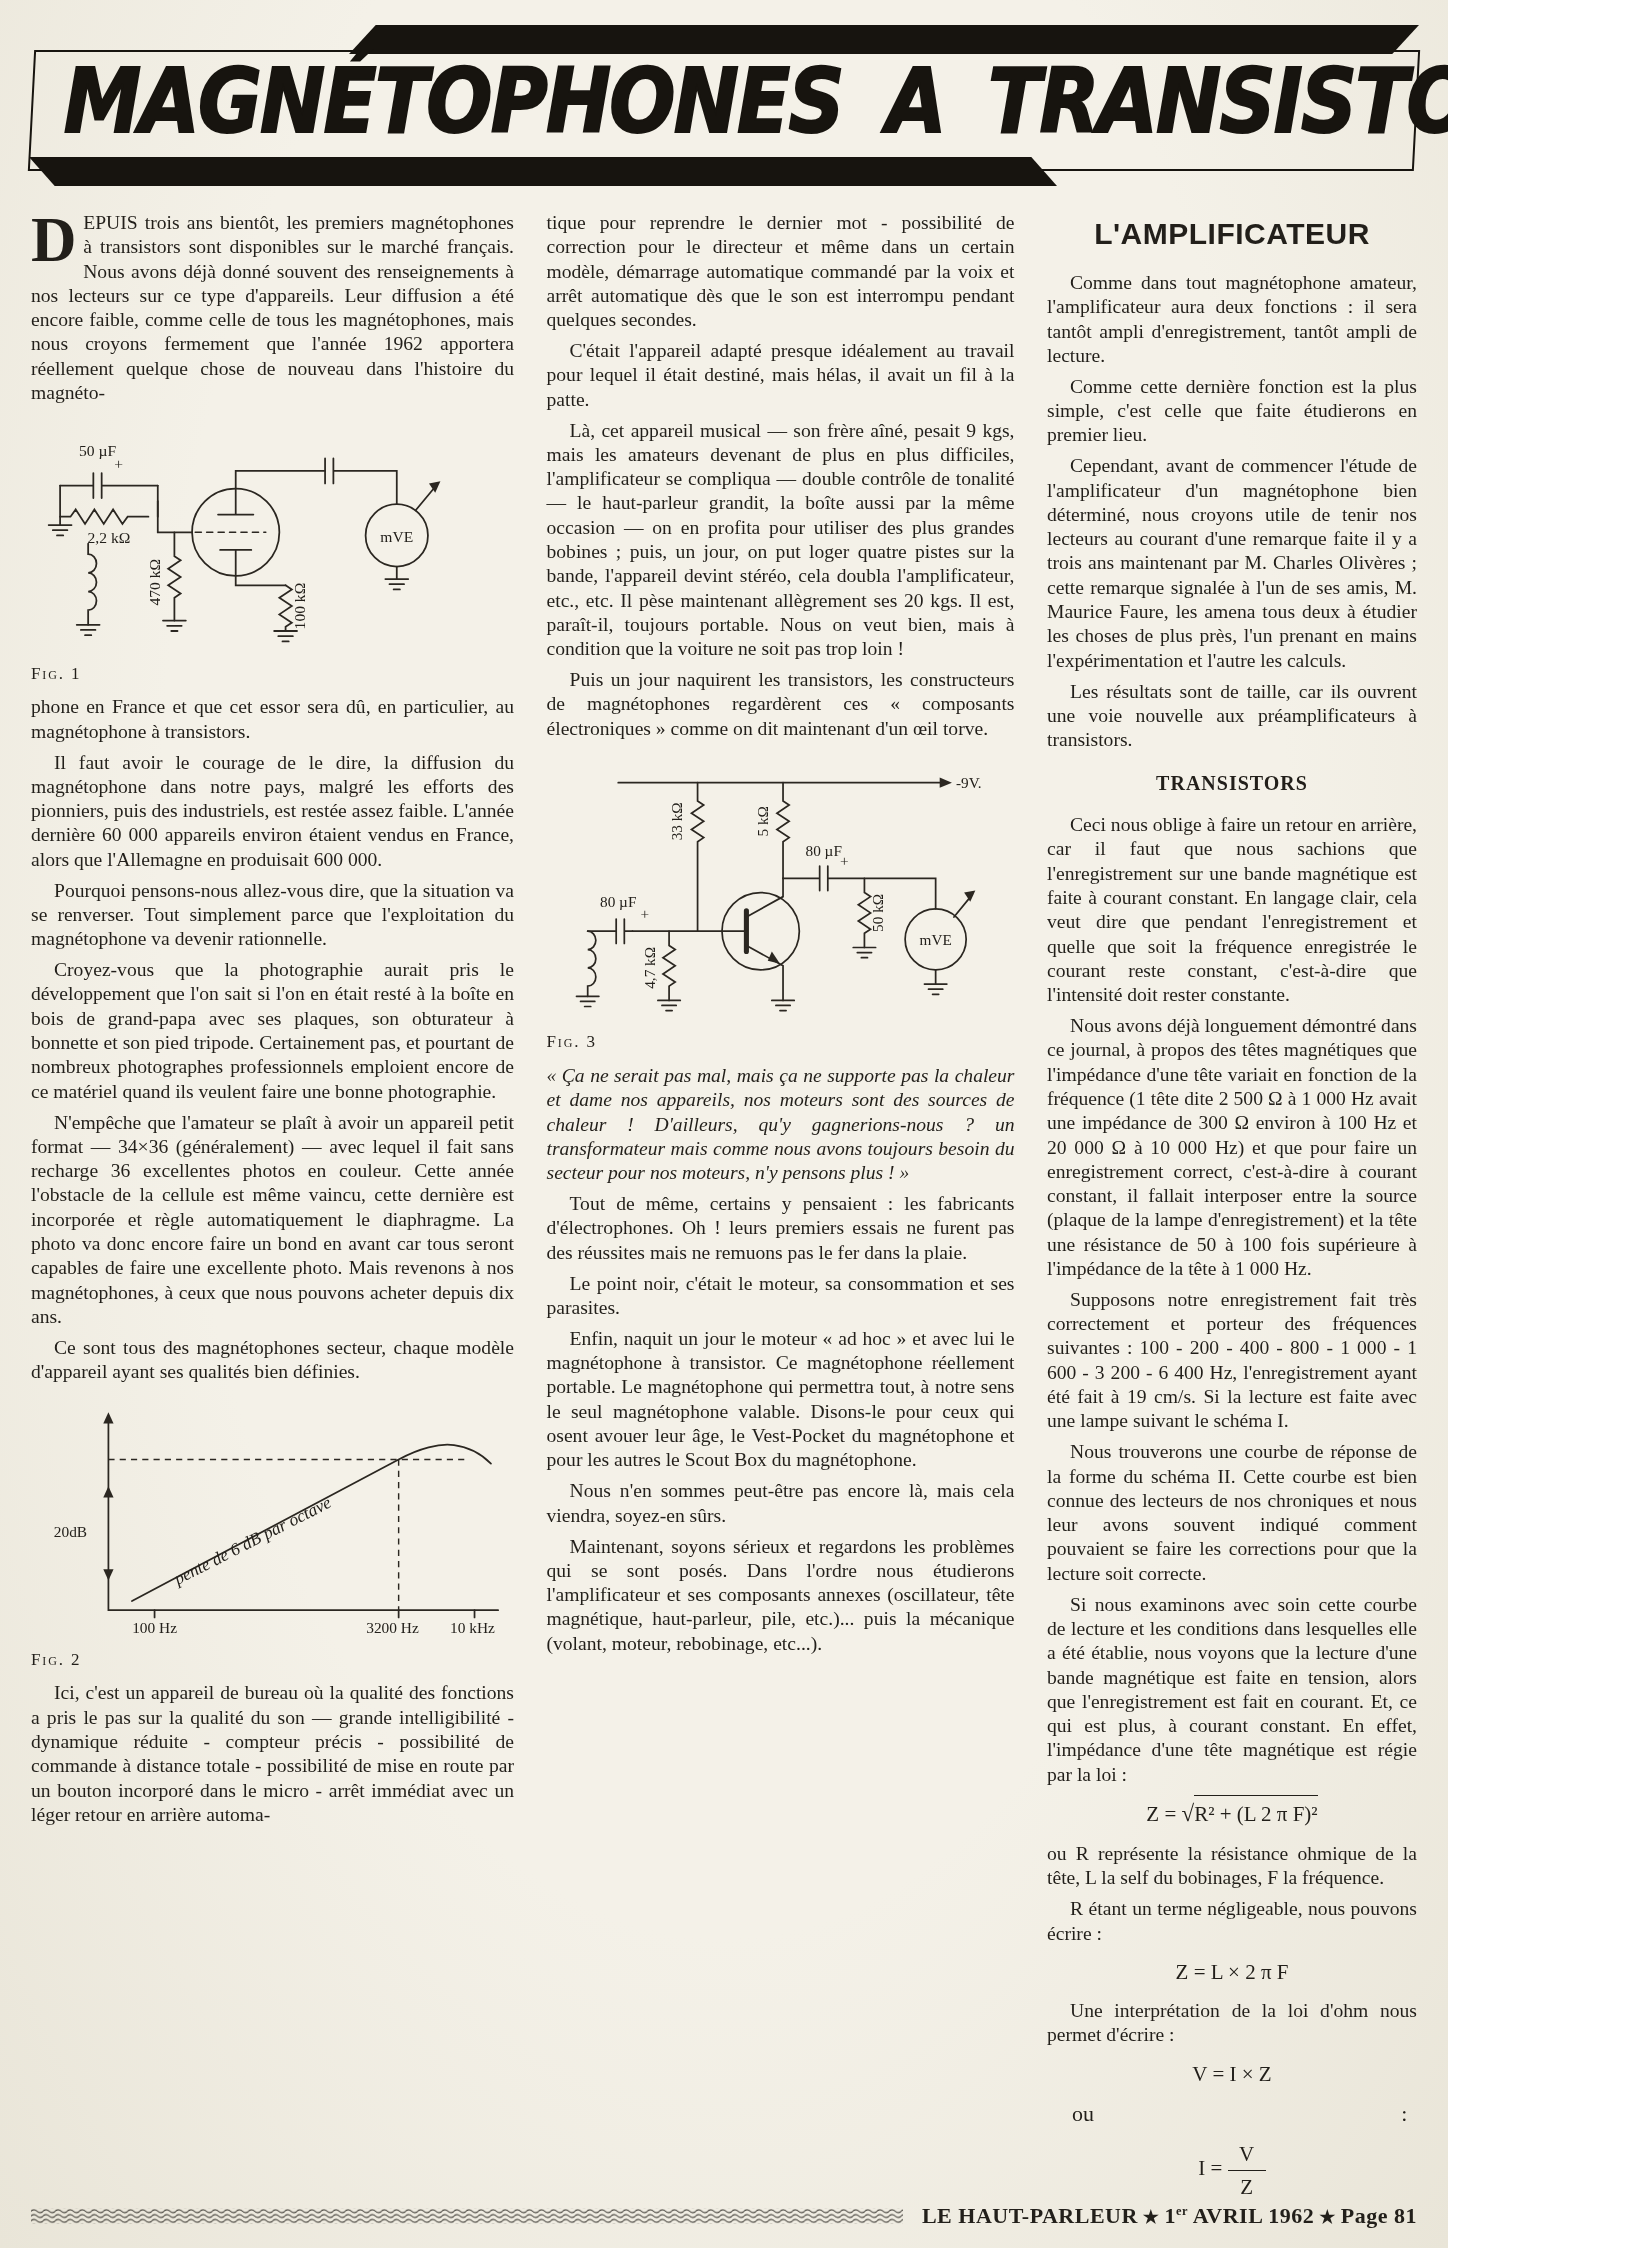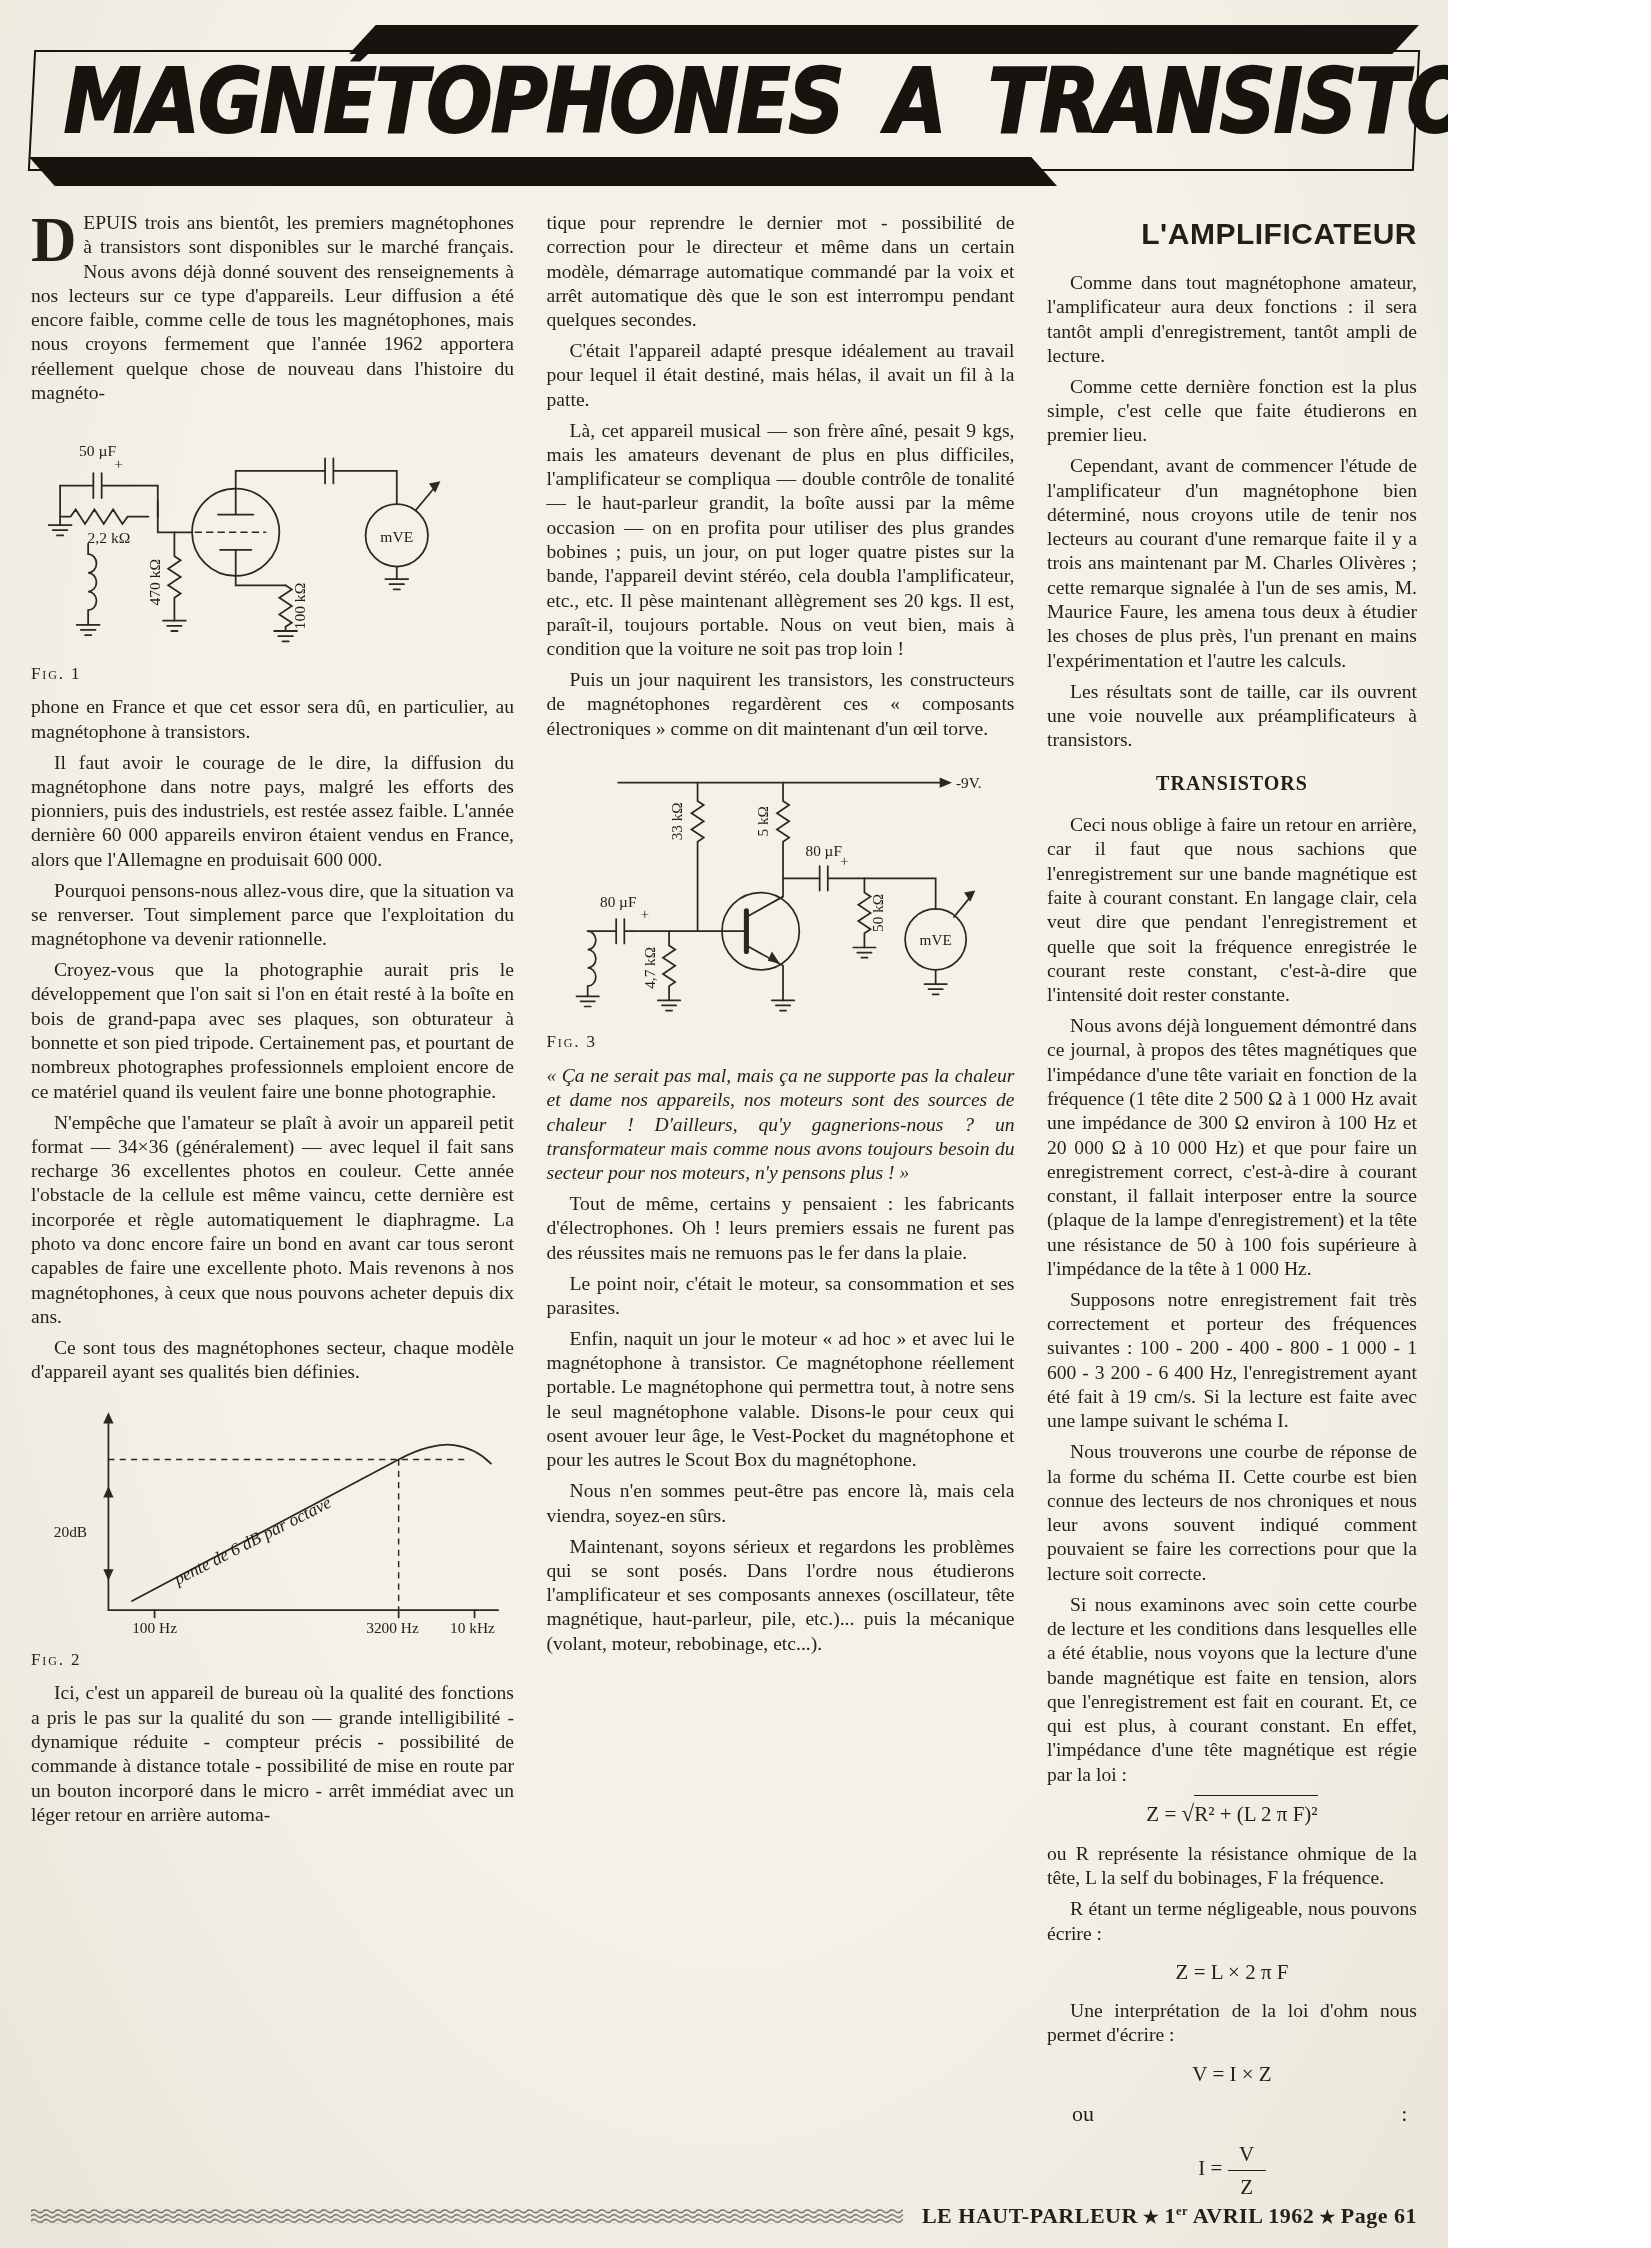--- a/index.html
+++ b/index.html
@@ -32,21 +32,21 @@
   }
   
   .content { display:flex; gap:32.5px; padding:25px 31px 0 31px; }
   .col { width:509px; font-size:19.6px; line-height:1.24; text-align:justify; hyphens:auto; }
   .col p { margin:0 0 6.7px 0; text-indent:23px; }
   .col p.noindent { text-indent:0; }
   .col p.quote { font-style:italic; }
   .dropcap { float:left; font-size:63px; line-height:0.82; padding:3.8px 6.7px 0 0; font-weight:bold; }
   .h-amp {
     font-family:"Liberation Sans", sans-serif; font-weight:bold; font-size:30px;
-    text-align:right; letter-spacing:0.5px; margin:3.8px 0 19px 0;
+    text-align:center; letter-spacing:0.5px; margin:3.8px 0 19px 0;
   }
   .h-trans { font-weight:bold; font-size:20px; text-align:center; margin:19px 0 17px 0; letter-spacing:1px; }
   
   .figure { margin:15.3px auto 11.5px auto; }
   .figcaption { font-variant:small-caps; font-size:17px; letter-spacing:1.9px; margin-top:1.9px; }
   svg .wire { stroke:#2b2721; stroke-width:1.7; fill:none; stroke-linecap:round; }
   svg .wire-thick { stroke:#2b2721; stroke-width:5; fill:none; }
   svg .dashed { stroke:#2b2721; stroke-width:1.4; fill:none; stroke-dasharray:6 5; }
   svg .solid-fill { fill:#2b2721; stroke:none; }
   svg text { font-family:"Liberation Serif", serif; font-size:15px; fill:#23201b; }
@@ -262,18 +262,18 @@
           <path d="M0,2.8 q3.5,-3.2 7,0 q3.5,3.2 7,0" fill="none" stroke="#1d1a15" stroke-width="1.1"></path>
         </pattern>
       </defs>
       <rect x="0" y="0" width="1010" height="17" fill="url(#wv)"></rect>
     </svg>
     <div class="footer-text">
       <span>LE HAUT-PARLEUR</span>
       <span class="star">★</span>
       <span><span>1</span><sup>er</sup> <span>AVRIL 1962</span></span>
       <span class="star">★</span>
-      <span>Page 61</span>
+      <span>Page 81</span>
     </div>
   </div>
 
 </div>
 
 
 </body></html>

